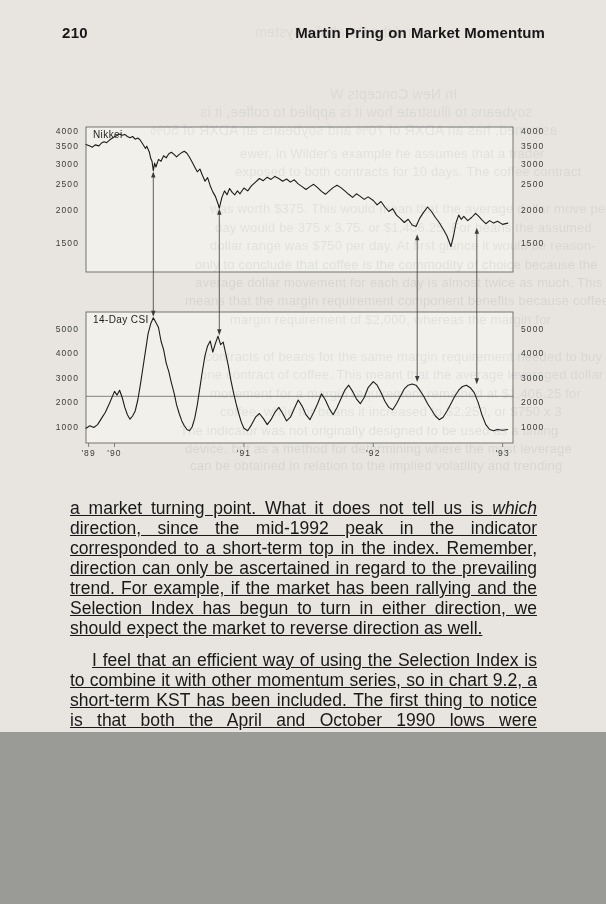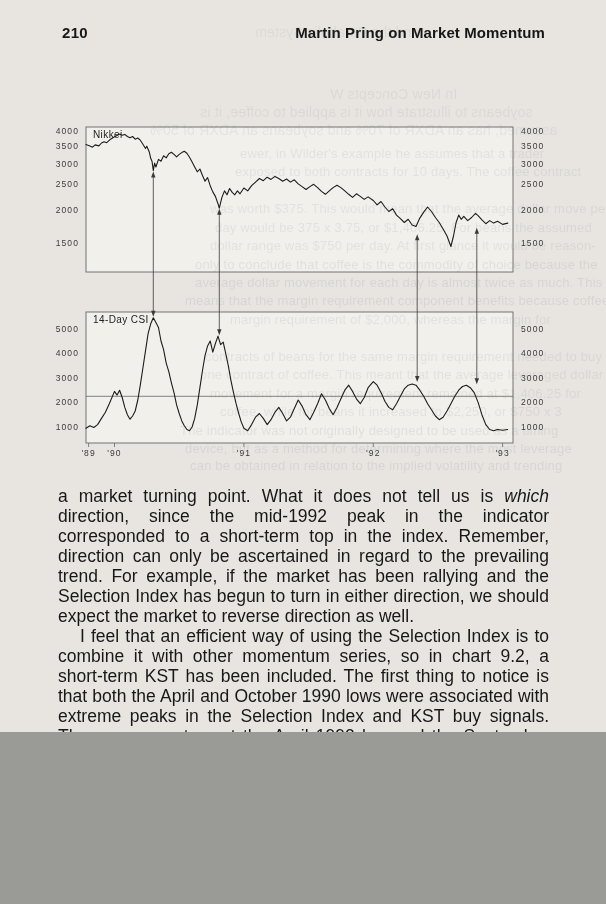--- a/index.html
+++ b/index.html
@@ -12,21 +12,21 @@
   .running-number{position:absolute;top:24px;left:62px;font-size:15px;font-weight:bold;color:#171717;letter-spacing:0.3px;}
   .running-title{position:absolute;top:24px;right:61px;font-size:15px;font-weight:bold;color:#171717;letter-spacing:0.1px;}
   .caption{position:absolute;left:62px;top:84px;display:flex;font-size:14.5px;color:#1b1b1b;}
   .caption-label{font-weight:bold;width:73px;flex:none;}
   .caption-lines{line-height:20px;}
   .chart{position:absolute;left:35px;top:125px;width:520px;height:340px;}
   .chart svg{display:block;}
   svg text.ax{font-family:"Liberation Sans",sans-serif;font-size:8.5px;letter-spacing:1.1px;fill:#3a3a3a;}
   svg text.plabel{font-family:"Liberation Sans",sans-serif;font-size:10px;fill:#222;letter-spacing:0.4px;}
   .bodytext{position:absolute;left:58px;top:486px;width:491px;font-size:17.5px;line-height:20px;text-align:justify;color:#181818;}
-  .bodytext p{margin:0;}
+  .bodytext p{margin:12px;text-decoration:underline;}
   .bodytext p.indent{text-indent:22px;}
   .bodytext .ital{font-style:italic;}
   .ghost-layer{position:absolute;left:0;top:0;width:606px;height:904px;pointer-events:none;}
   .ghost-line{position:absolute;white-space:nowrap;color:#495060;filter:blur(0.3px);letter-spacing:0.2px;}
   .ghost-line.mirror{transform:scaleX(-1);}
 </style>
 </head>
 <body>
 
 <div class="page">

